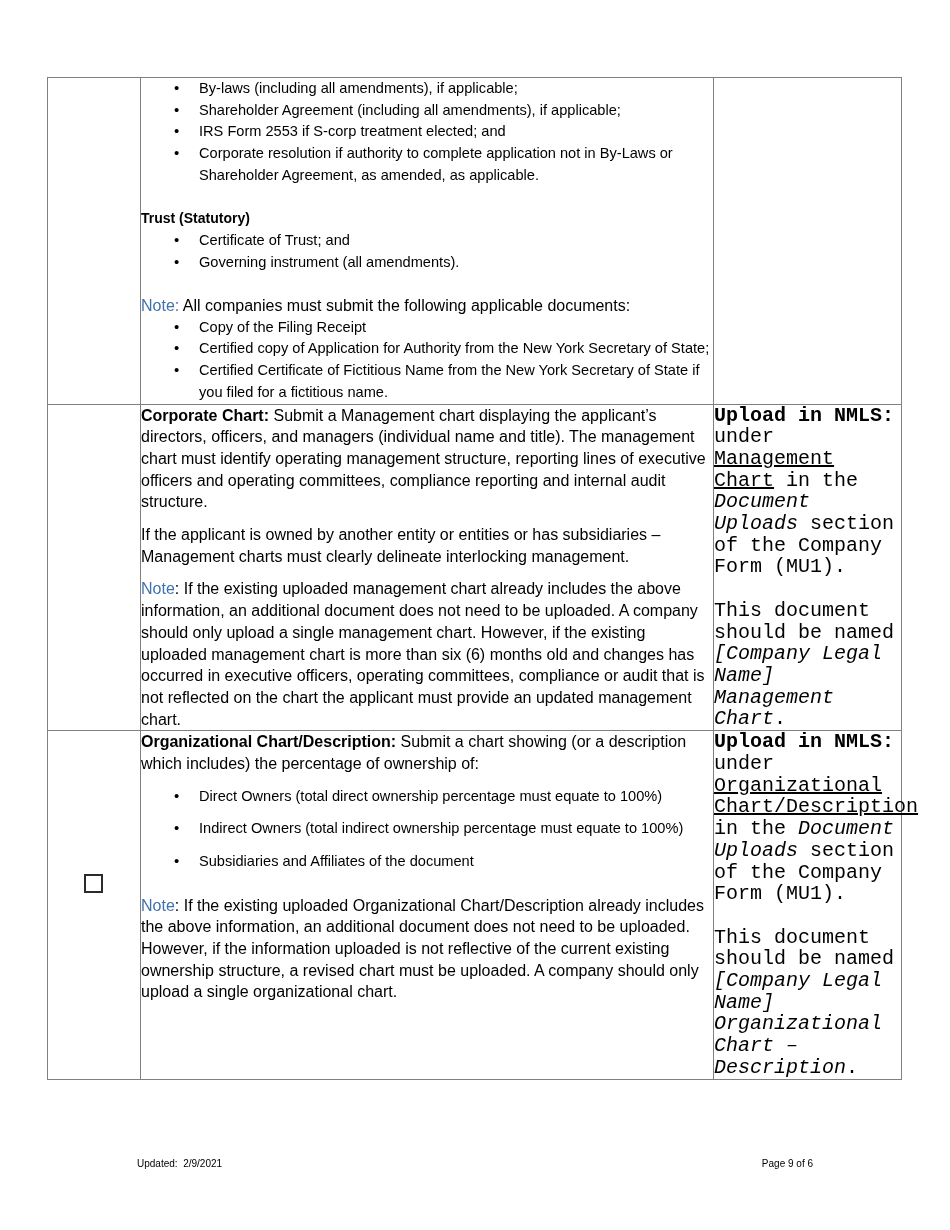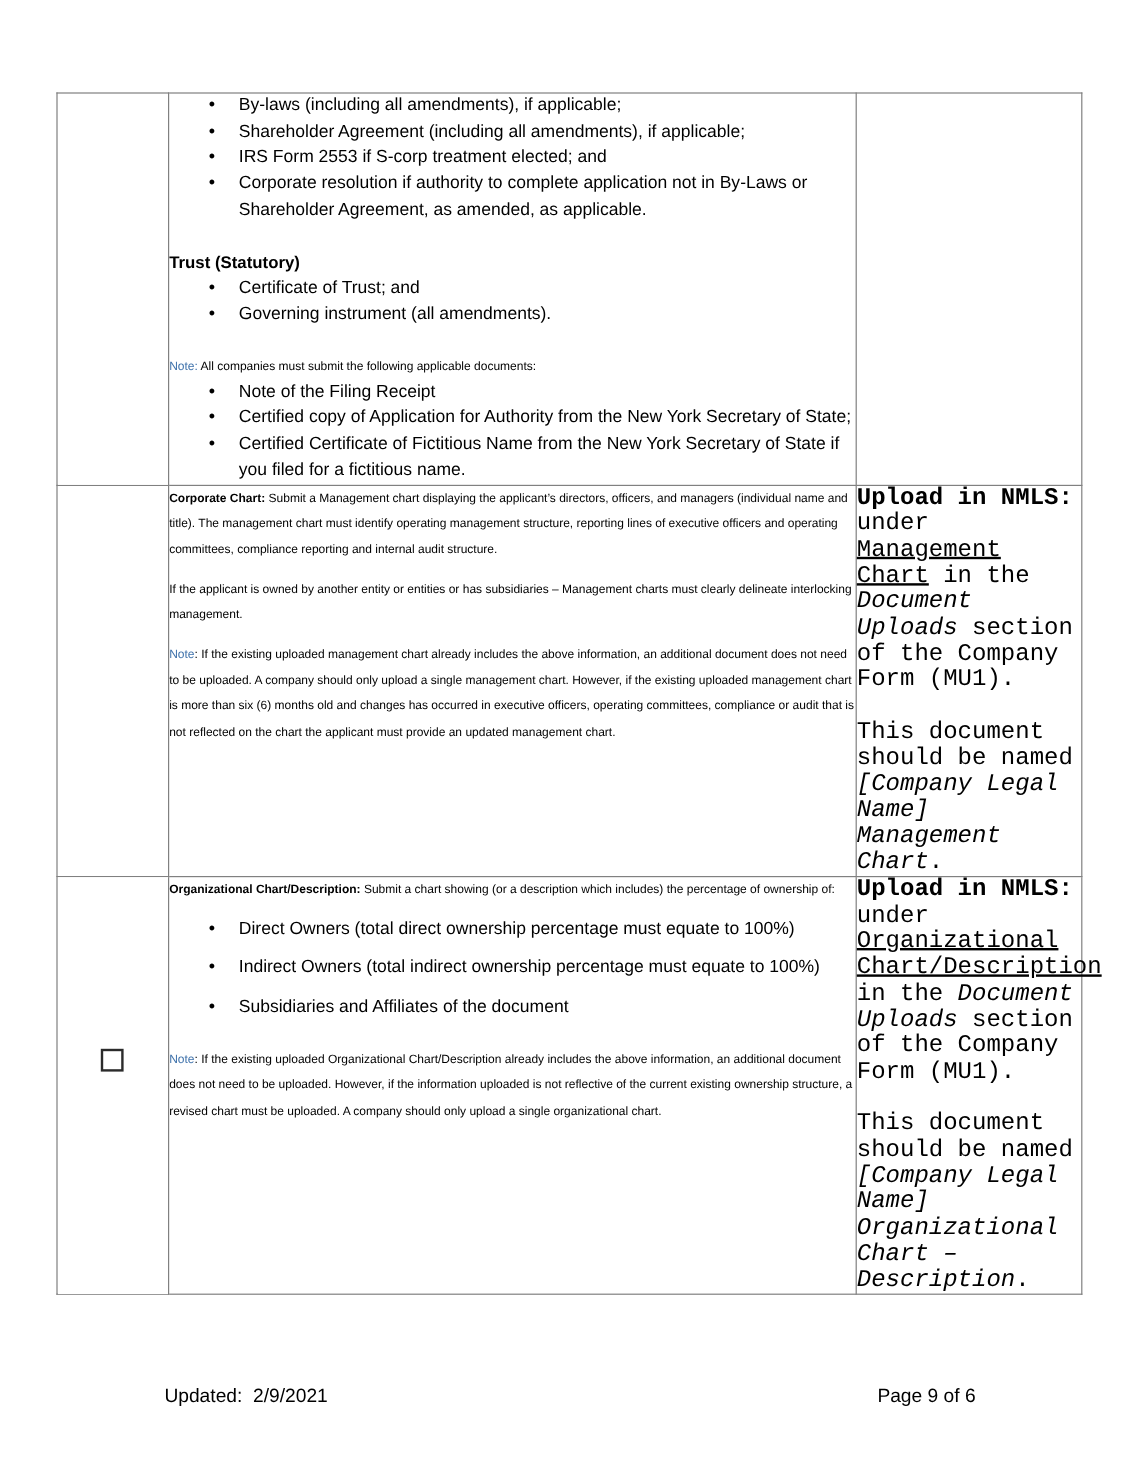--- a/index.html
+++ b/index.html
@@ -61,21 +61,21 @@
     background: #ffffff;
     position: absolute;
     left: 36px;
     box-sizing: border-box;
   }
   .checkbox.mgmt { top: 496px; }
   .checkbox.org  { top: 143px; }
 
   
   .p {
-    font-size: 10px;
+    font-size: 16px;
     line-height: 21.7px;
     margin: 0 0 11px 0;
     text-align: left;
   }
   .p:last-child { margin-bottom: 0; }
 
   .p-tight { margin-bottom: 0; }
 
   .heading {
     font-weight: bold;
@@ -127,21 +127,21 @@
   }
   .up-gap { height: 21.7px; }
 
   
   .footer {
     position: absolute;
     left: 47px;
     top: 1152px;
     width: 854px;
     height: 24px;
-    font-size: 16px;
+    font-size: 10px;
     line-height: 24px;
   }
   .footer .left {
     position: absolute;
     left: 90px;
     top: 0;
     white-space: pre;
   }
   .footer .right {
     position: absolute;
@@ -181,21 +181,21 @@
           <ul class="bl">
             <li>Certificate of Trust; and</li>
             <li>Governing instrument (all amendments).</li>
           </ul>
 
           <div class="spacer-line"></div>
 
           <div class="p p-tight"><span class="note-lbl">Note:</span> <span>All companies must submit the following applicable documents:</span></div>
 
           <ul class="bl">
-            <li>Note of the Filing Receipt</li>
+            <li>Copy of the Filing Receipt</li>
             <li>Certified copy of Application for Authority from the New York Secretary of State;</li>
             <li>Certified Certificate of Fictitious Name from the New York Secretary of State if you filed for a fictitious name.</li>
           </ul>
 
         </td>
         <td class="cell-upload"></td>
       </tr>
 
       <tr>
         <td class="cell-check">

